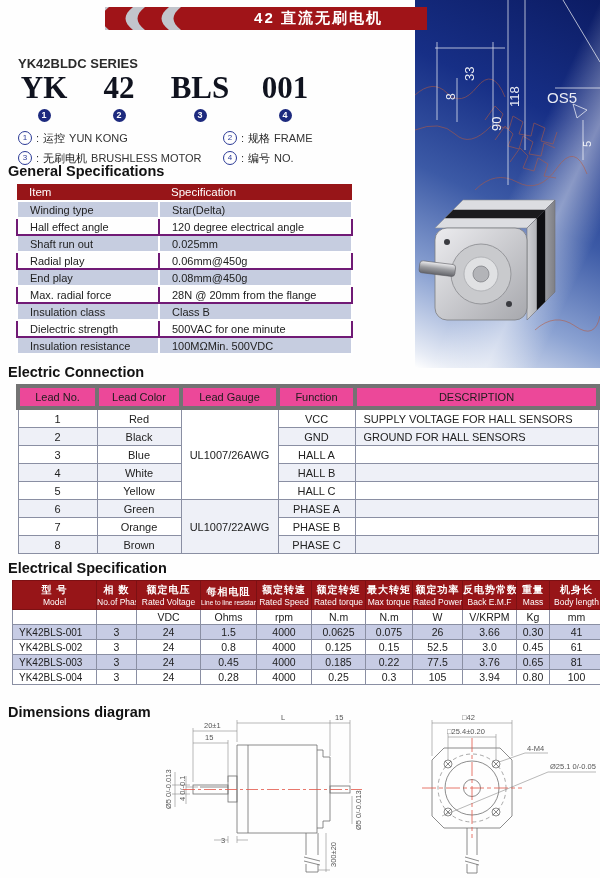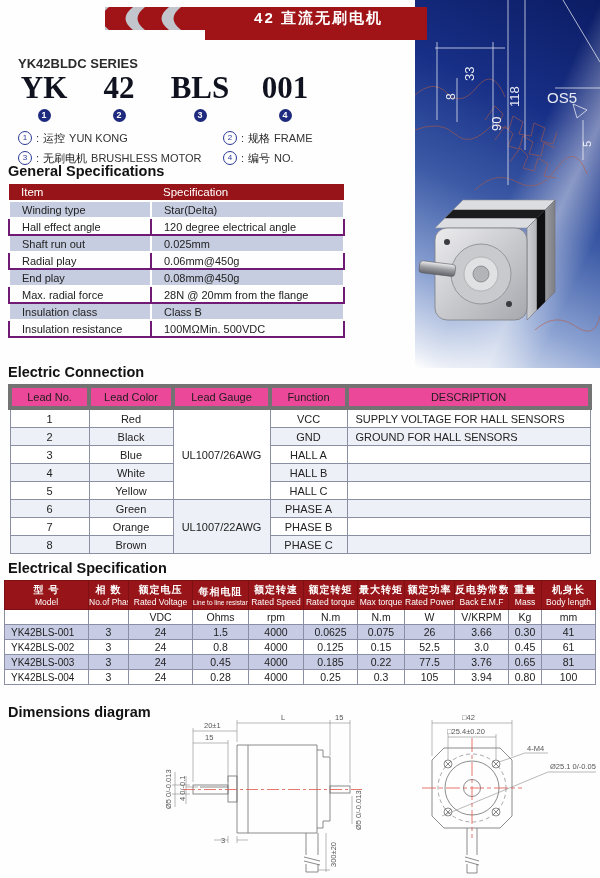--- a/index.html
+++ b/index.html
@@ -1,20 +1,20 @@
 <!DOCTYPE html>
 <html><head>
 <meta charset="utf-8">
 <style>
   html,body{margin:0;padding:0;background:#e8e8e8;}
   .page{position:relative;width:600px;height:878px;background:#fefefe;overflow:hidden;
         font-family:"Liberation Sans","DejaVu Sans",sans-serif;color:#222;}
 
   
-  .banner{position:absolute;left:105px;top:7px;width:322px;height:33px;}
+  .banner{position:absolute;left:105px;top:7px;width:322px;height:23px;}
   .banner .solid{position:absolute;left:100px;top:0;right:0;bottom:0;background:#a01418;}
   .banner-label{position:absolute;left:115px;right:10px;top:2px;text-align:center;
         color:#fff;font-size:15px;font-weight:bold;letter-spacing:2px;}
   .swooshes{position:absolute;left:0;top:0;width:110px;height:23px;}
 
   
   .hero{position:absolute;left:415px;top:0;width:185px;height:368px;
     background:
       linear-gradient(115deg, rgba(255,255,255,0) 52%, rgba(255,255,255,.45) 68%, rgba(255,255,255,0) 82%),
       linear-gradient(205deg,#0c1c64 0%,#172f86 30%,#3c5aa6 55%,#8ba2d2 78%,#e6ebf5 96%,#ffffff 100%);}
@@ -33,21 +33,21 @@
         grid-auto-rows:20px;font-size:11px;color:#333;}
   .legend-item{display:flex;align-items:center;gap:4px;}
   .circ{display:inline-block;width:12px;height:12px;border:1px solid #2b3a96;border-radius:50%;
         color:#2b3a96;font-size:8px;line-height:12px;text-align:center;flex:0 0 auto;}
   .legend .cn{color:#222;}
   .legend .en{color:#333;}
 
   .sec-h{position:absolute;left:8px;font-size:14.5px;font-weight:bold;color:#121212;}
 
   
-  table{border-collapse:collapse;table-layout:fixed;}
+  table{border-collapse:collapse;table-layout:fixed;margin-left:8px;}
   td,th{overflow:hidden;white-space:nowrap;}
 
   .genspec{position:absolute;left:8px;top:184px;width:337px;font-size:11px;}
   .genspec th{background:#971518;color:#fff;font-weight:normal;text-align:left;
         padding:2px 0 2px 12px;font-size:11.5px;}
   .genspec td{border:2px solid #701a75;padding:1.5px 0 1.5px 12px;color:#222;}
   .genspec tr:nth-child(even) td{background:#c6cde0;border-color:#fff;}
 
   .conn{position:absolute;left:8px;top:384px;width:584px;font-size:11px;text-align:center;}
   .conn th{background:#ec4899;border:4px solid #737373;font-weight:normal;color:#1d1d1d;padding:3px 0;}
@@ -230,20 +230,24 @@
           <td>End play</td>
           <td>0.08mm@450g</td>
         </tr>
     <tr>
           <td>Max. radial force</td>
           <td>28N @ 20mm from the flange</td>
         </tr>
     <tr>
           <td>Insulation class</td>
           <td>Class B</td>
+        </tr>
+    <tr>
+          <td>Dielectric strength</td>
+          <td>500VAC for one minute</td>
         </tr>
     <tr>
           <td>Insulation resistance</td>
           <td>100MΩMin. 500VDC</td>
         </tr>
   </tbody>
     </table>
 
   <div class="sec-h" style="top:364px">Electric Connection</div>
   <table class="conn">

